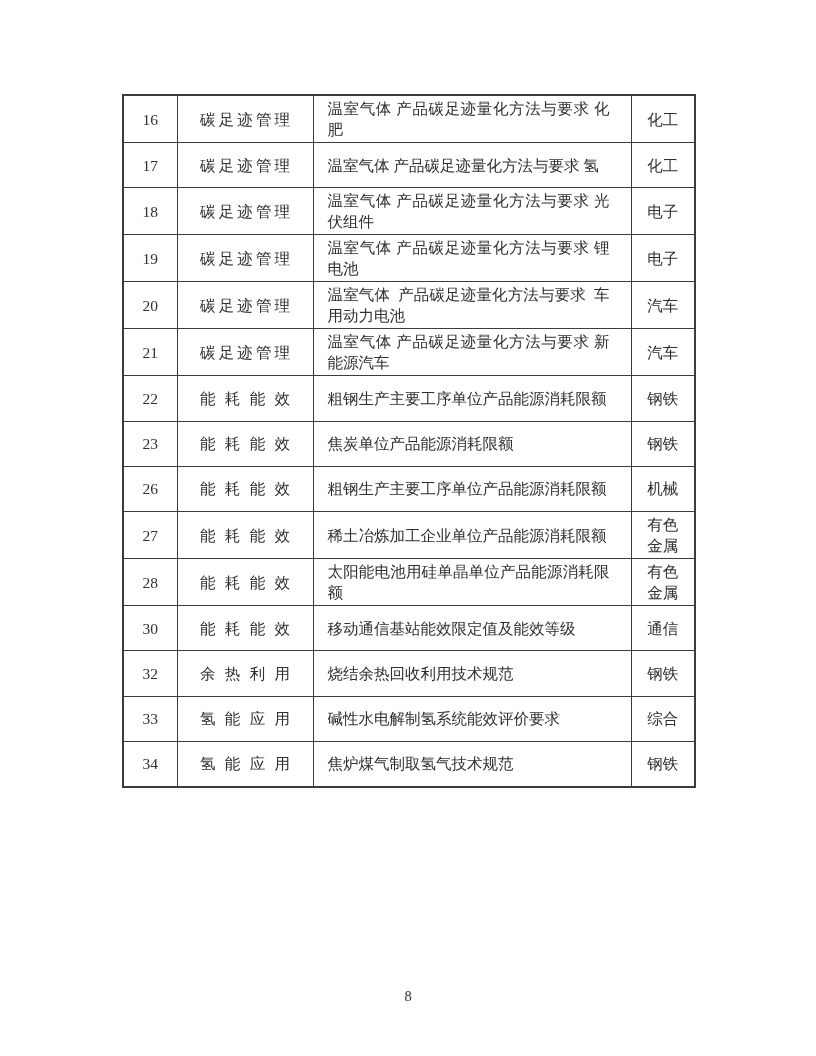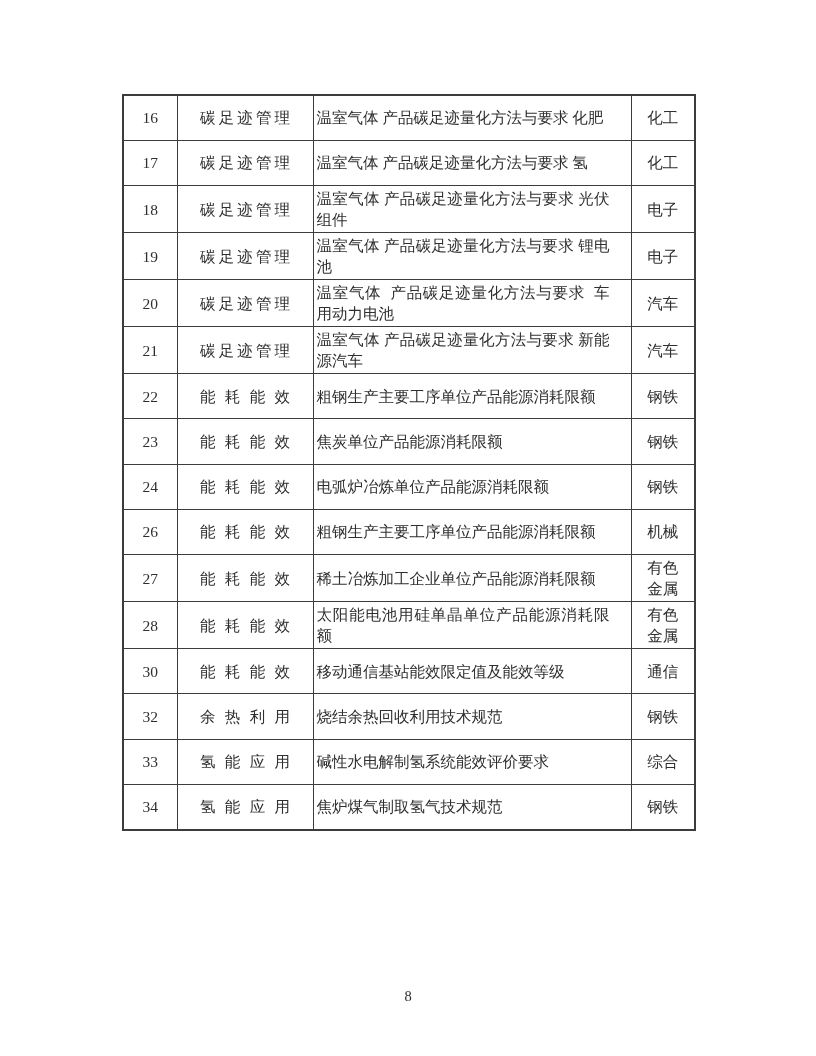--- a/index.html
+++ b/index.html
@@ -51,21 +51,21 @@
     padding: 2px 4px;
   }
   td.c-cat .dist {
     display: inline-block;
     width: 90px;
     text-align: justify;
     text-align-last: justify;
   }
   td.c-std {
     width: 318px;
-    padding: 2px 21px 2px 3px;
+    padding: 2px 21px 2px 14px;
     text-align: justify;
     white-space: pre-wrap;
   }
   td.c-ind {
     width: 64px;
     text-align: center;
     padding: 2px 11px;
     margin-left: 48px;
   }
   .page-num {
@@ -127,26 +127,20 @@
         <td class="c-std">粗钢生产主要工序单位产品能源消耗限额</td>
         <td class="c-ind">钢铁</td>
       </tr>
       <tr>
         <td class="c-no">23</td>
         <td class="c-cat"><span class="dist">能耗能效</span></td>
         <td class="c-std">焦炭单位产品能源消耗限额</td>
         <td class="c-ind">钢铁</td>
       </tr>
       <tr>
-        <td class="c-no">24</td>
-        <td class="c-cat"><span class="dist">能耗能效</span></td>
-        <td class="c-std">电弧炉冶炼单位产品能源消耗限额</td>
-        <td class="c-ind">钢铁</td>
-      </tr>
-      <tr>
         <td class="c-no">26</td>
         <td class="c-cat"><span class="dist">能耗能效</span></td>
         <td class="c-std">粗钢生产主要工序单位产品能源消耗限额</td>
         <td class="c-ind">机械</td>
       </tr>
       <tr>
         <td class="c-no">27</td>
         <td class="c-cat"><span class="dist">能耗能效</span></td>
         <td class="c-std">稀土冶炼加工企业单位产品能源消耗限额</td>
         <td class="c-ind">有色金属</td>

